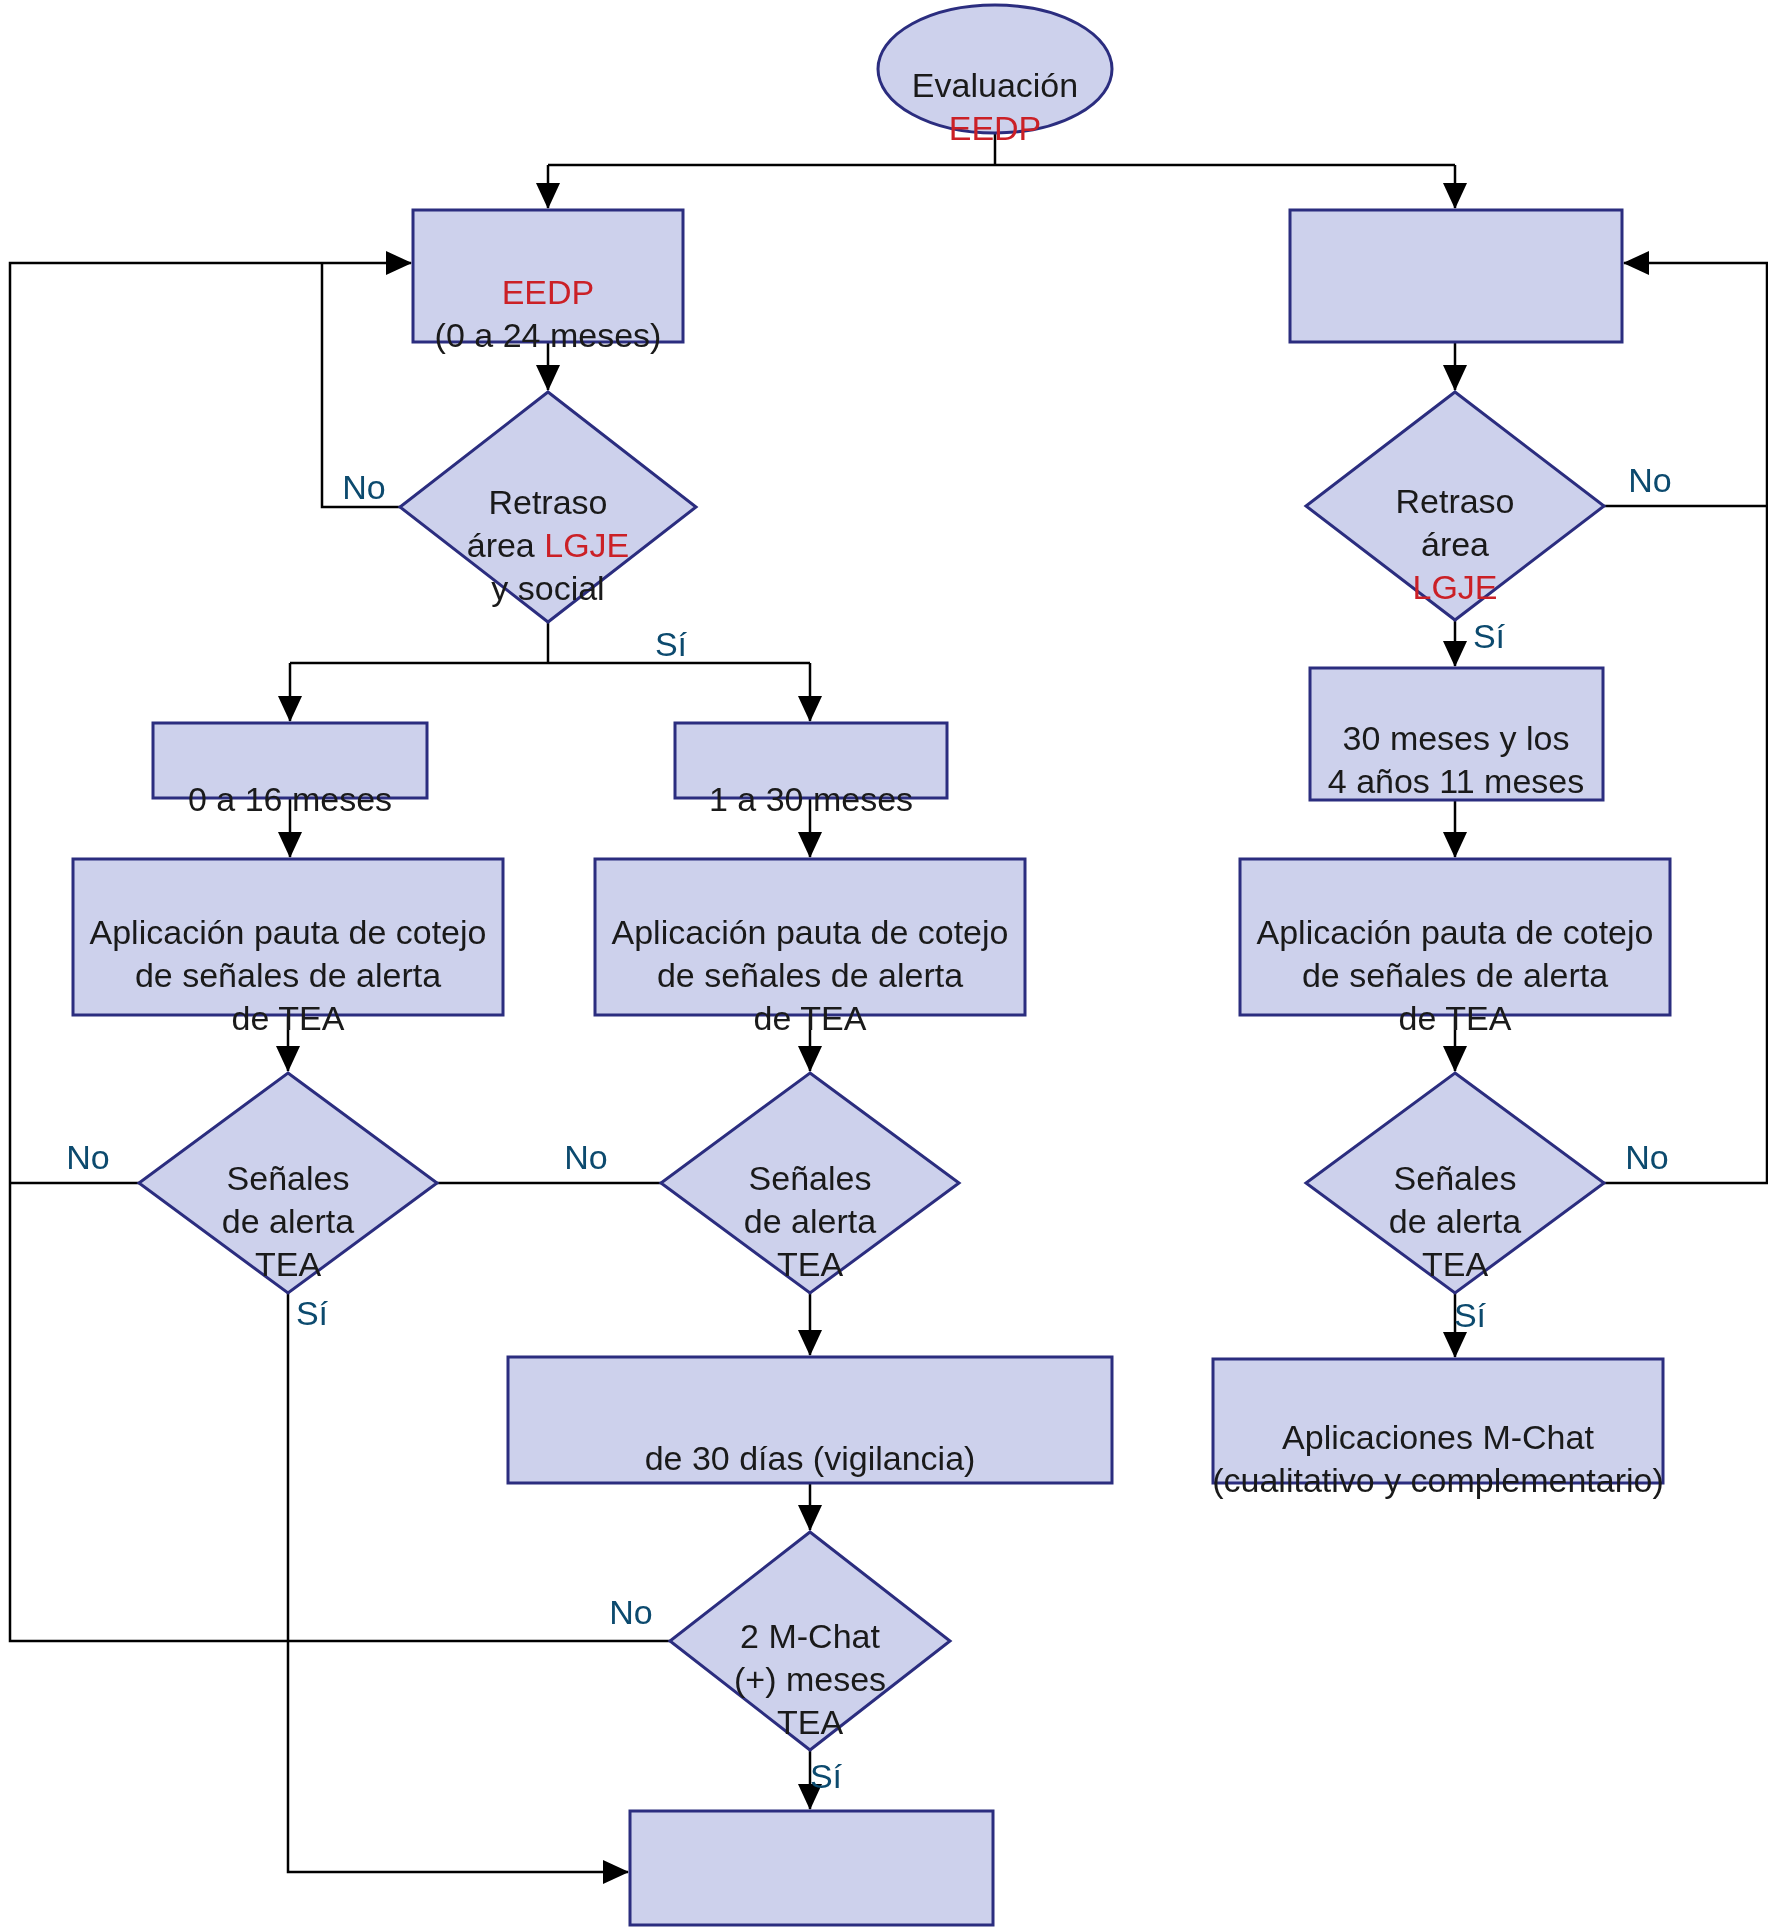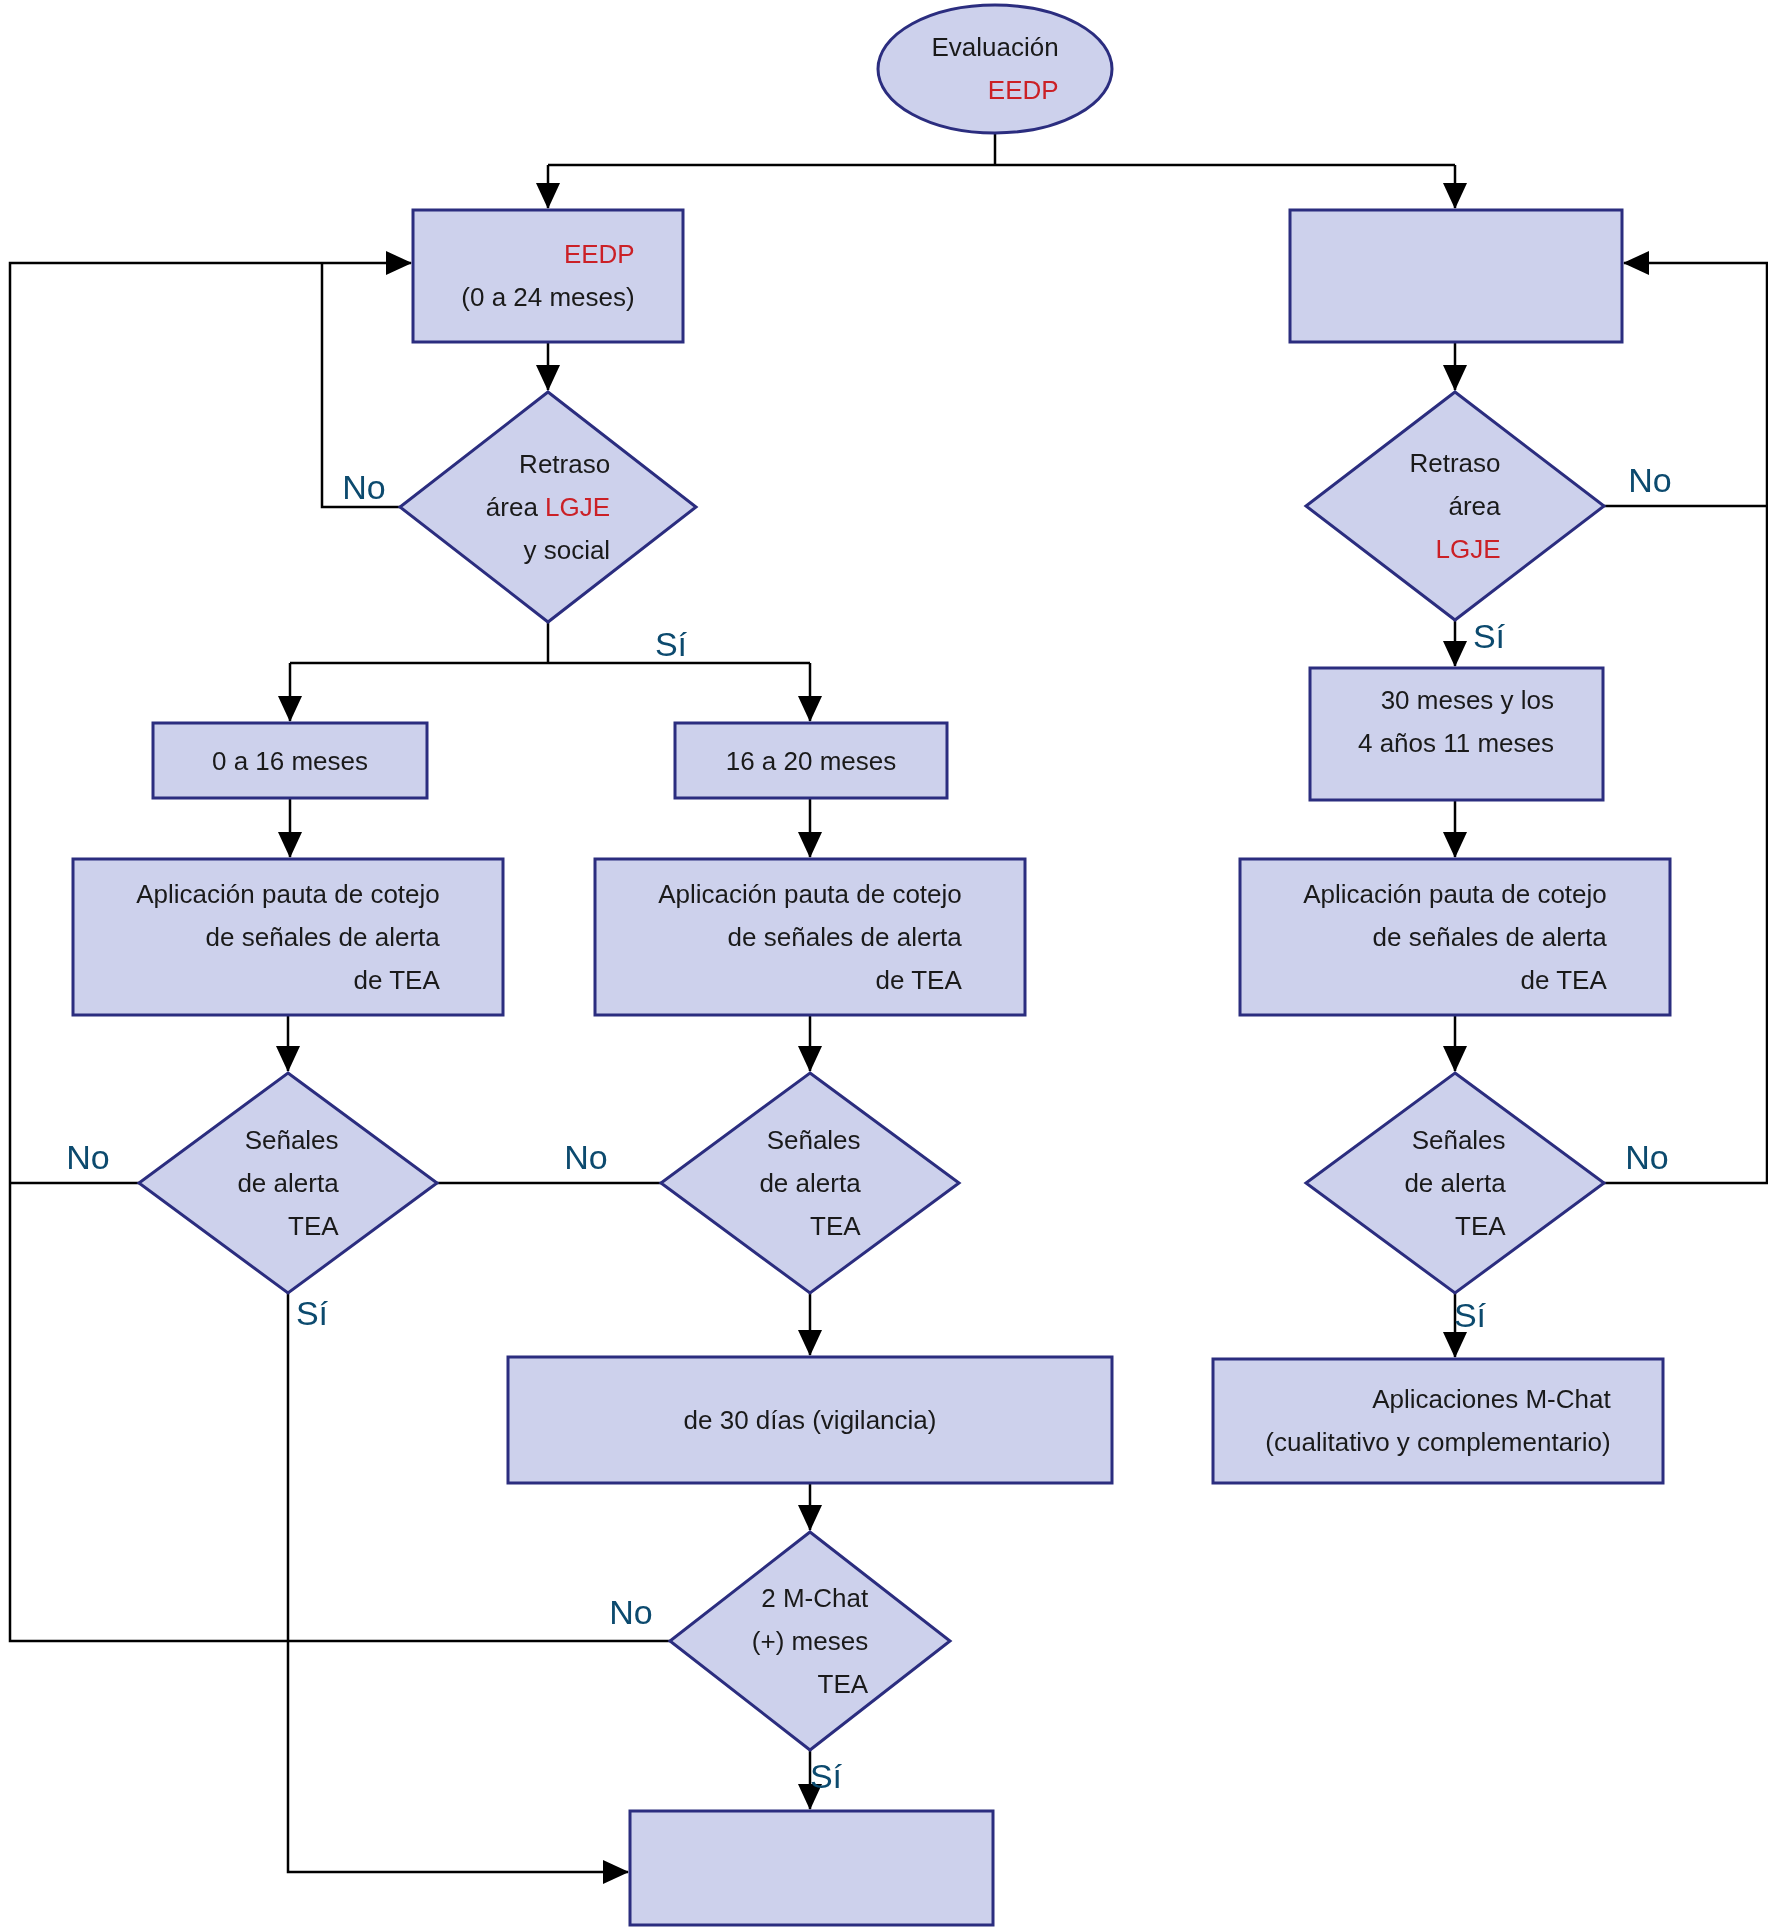--- a/index.html
+++ b/index.html
@@ -10,26 +10,27 @@
     background:#ffffff;
     font-family:"Liberation Sans", sans-serif;
     overflow:hidden;
   }
   #wires{position:absolute;left:0;top:0;width:1768px;height:1931px;}
   .shape{fill:#cdd1ec;stroke:#2b2d7f;stroke-width:3;}
   .wire{fill:none;stroke:#000000;stroke-width:2.5;}
   .node-text{
     position:absolute;
     transform:translate(-50%,-50%);
-    text-align:right;
-    font-size:26px;
+    text-align:center;
+    font-size:34px;
     line-height:43px;
     color:#1a1a1a;
     white-space:nowrap;
     pointer-events:none;
+    margin-top:38px;
   }
   .red{color:#cb2026;}
   .edge-label{
     position:absolute;
     transform:translate(-50%,-50%);
     font-size:34px;
     color:#0c4a6e;
     white-space:nowrap;
     pointer-events:none;
   }
@@ -124,21 +125,21 @@
     <div>Retraso</div>
     <div>área</div>
     <div class="red">LGJE</div>
   </div>
 
   <div class="node-text" style="left:290px;top:761px;">
     <div>0 a 16 meses</div>
   </div>
 
   <div class="node-text" style="left:811px;top:761px;">
-    <div>16 a 20 meses</div>
+    <div>1 a 30 meses</div>
   </div>
 
   <div class="node-text" style="left:1456px;top:722px;">
     <div>30 meses y los</div>
     <div>4 años 11 meses</div>
   </div>
 
   <div class="node-text" style="left:288px;top:937px;">
     <div>Aplicación pauta de cotejo</div>
     <div>de señales de alerta</div>

